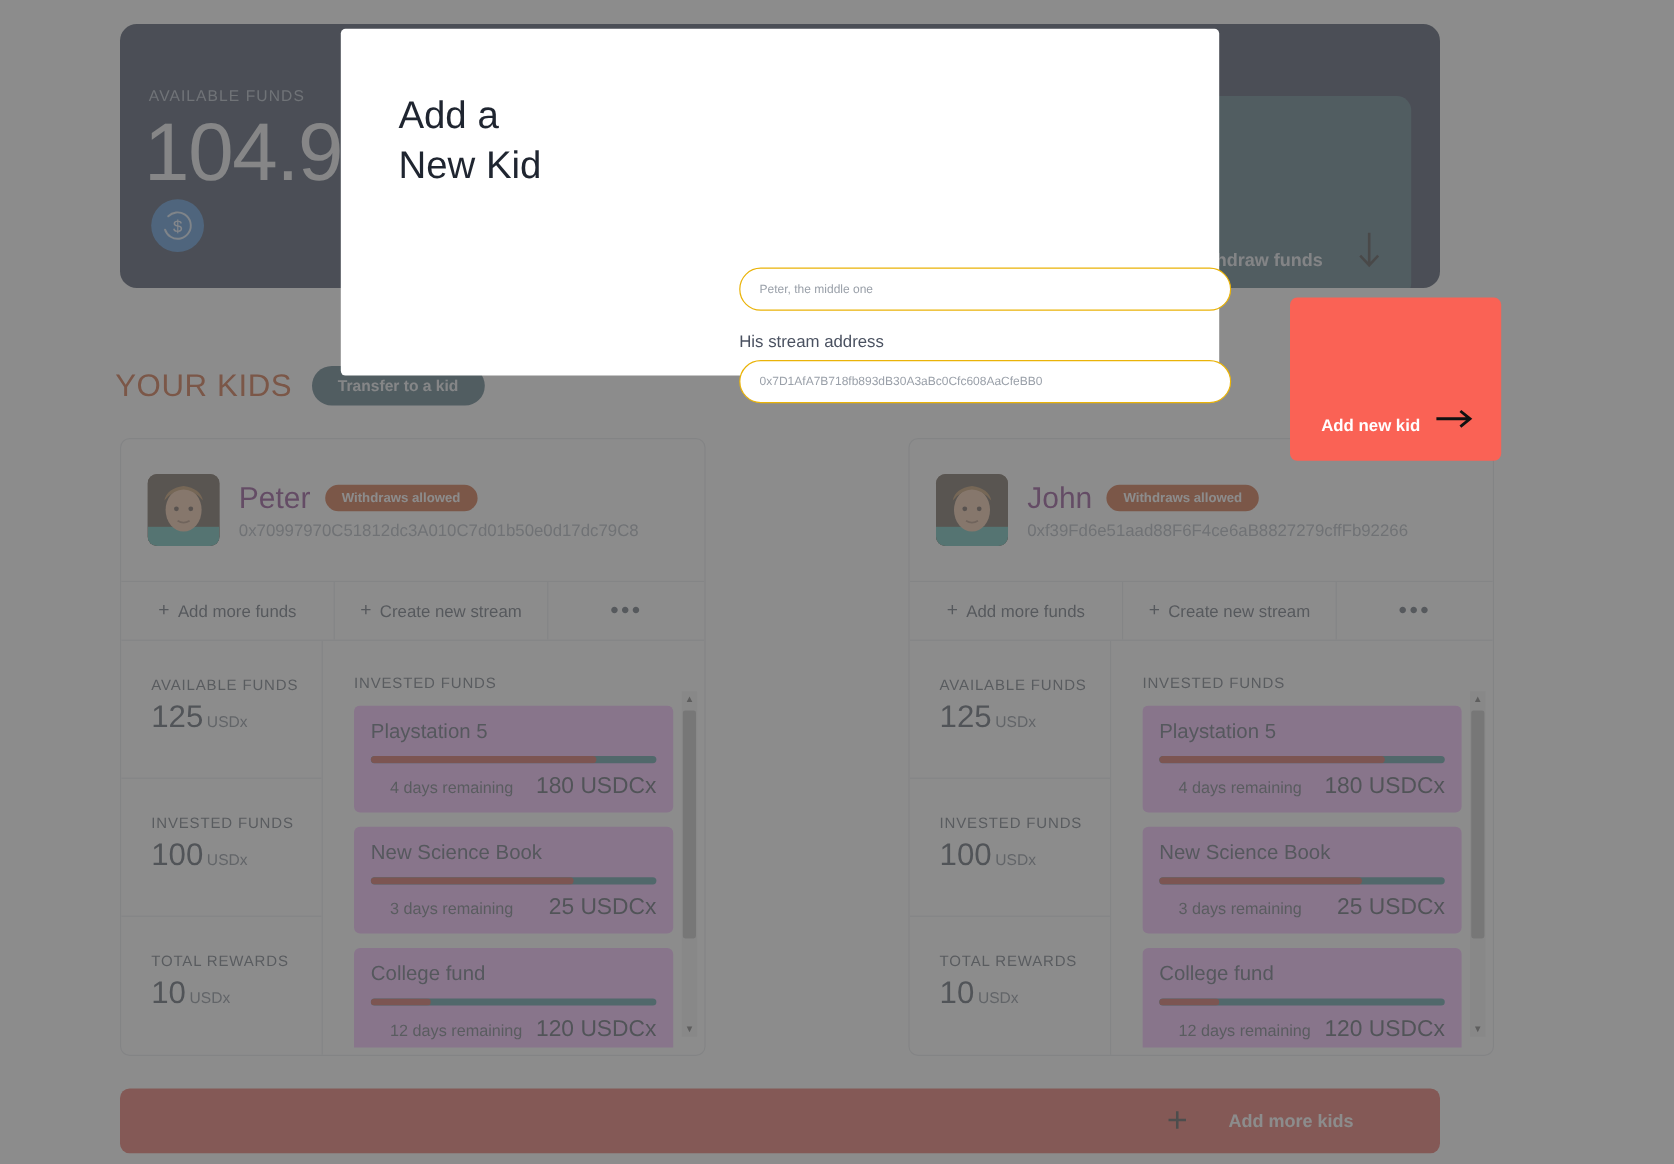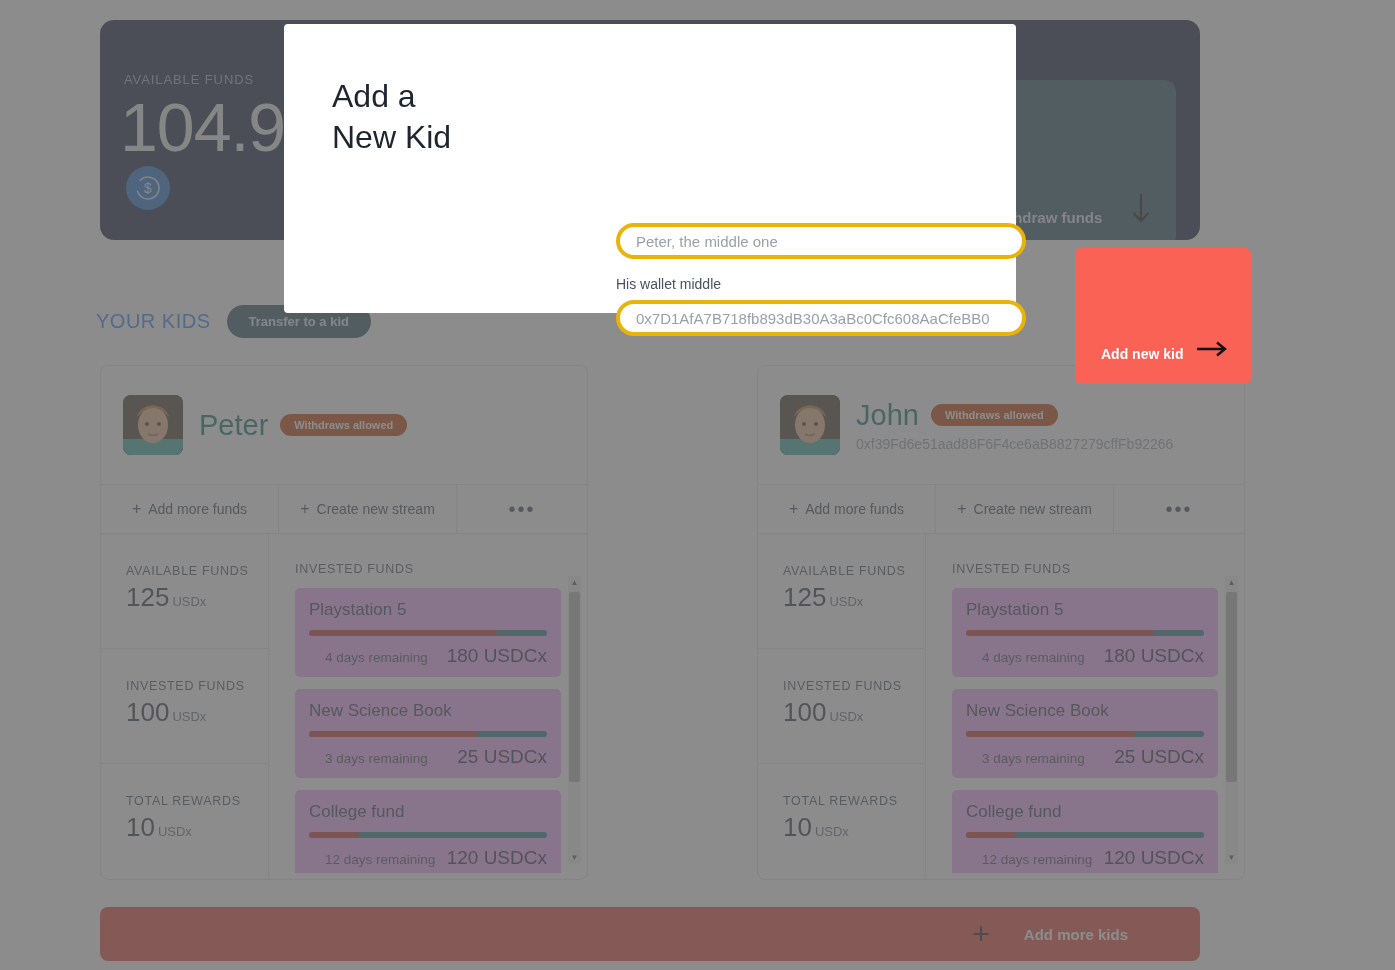--- a/index.html
+++ b/index.html
@@ -63,21 +63,21 @@
     font-size: 15px; font-weight: 700; color: #dfe3e8;
   }
   .withdraw-arrow { display: flex; align-items: center; }
 
   
   .kids-head {
     position: absolute; left: 96px; top: 305px;
     display: flex; align-items: center; gap: 16px;
   }
   .kids-title {
-    font-size: 20px; color: #3b82f6; letter-spacing: 0.5px;
+    font-size: 26px; color: #c2410c; letter-spacing: 0.5px;
   }
   .transfer-pill {
     background: #2d5666; color: #e4e9ee;
     border: none; border-radius: 999px;
     padding: 9px 22px; font-size: 13px; font-weight: 700;
     cursor: pointer; white-space: nowrap;
   }
 
   
   .kid-card {
@@ -95,21 +95,21 @@
     height: 118px; display: flex; align-items: center;
     padding: 0 22px; gap: 16px;
   }
   .avatar {
     width: 60px; height: 60px; border-radius: 8px;
     flex: 0 0 60px; overflow: hidden;
     background: linear-gradient(#5e4a37, #3b3026);
   }
   .kid-meta { flex: 1; min-width: 0; }
   .kid-name-row { display: flex; align-items: center; gap: 12px; }
-  .kid-name { font-size: 29px; color: #0f766e; }
+  .kid-name { font-size: 25px; color: #701a75; }
   .allowed-pill {
     background: #c2410c; color: #ffffff;
     border-radius: 999px; padding: 5px 14px;
     font-size: 11px; font-weight: 700; white-space: nowrap;
   }
   .kid-addr {
     margin-top: 4px; font-size: 14px; color: #9aa2ad;
     white-space: nowrap; overflow: hidden;
   }
 
@@ -209,22 +209,22 @@
   }
   .modal-form {
     position: absolute; left: 332px; top: 199px;
     width: 412px;
   }
   .field-label {
     font-size: 14px; color: #4a5160; margin-bottom: 8px;
   }
   .field-input {
     width: 410px; height: 36px;
-    border: 4px solid #eab308; border-radius: 18px;
-    padding: 0 16px; font-size: 15px; color: #9aa0a9;
+    border: 1px solid #eab308; border-radius: 18px;
+    padding: 0 16px; font-size: 10px; color: #9aa0a9;
     font-family: "Liberation Sans", sans-serif;
     background: #ffffff; outline: none;
   }
   .field-input::placeholder { color: #9aa0a9; }
   .field-gap { height: 17px; }
 
   .add-kid-btn {
     position: absolute; left: 791px; top: 224px;
     width: 176px; height: 136px;
     background: #fa6255; border: none; border-radius: 6px;
@@ -276,20 +276,21 @@
             <circle cx="24" cy="29" r="2" fill="#4a3528"></circle>
             <circle cx="36" cy="29" r="2" fill="#4a3528"></circle>
             <path d="M25 39 Q30 42 35 39" fill="none" stroke="#9c6f52" stroke-width="1.5"></path>
           </svg>
         </div>
         <div class="kid-meta">
           <div class="kid-name-row">
             <span class="kid-name">Peter</span>
             <span class="allowed-pill">Withdraws allowed</span>
           </div>
+          <div class="kid-addr">0x70997970C51812dc3A010C7d01b50e0d17dc79C8</div>
         </div>
       </div>
 
       <div class="kid-actions">
         <button class="kid-action">
           <span class="plus-glyph">+</span>
           <span>Add more funds</span>
         </button>
         <button class="kid-action">
           <span class="plus-glyph">+</span>
@@ -458,21 +459,21 @@
 
 <div id="overlay"></div>
 
 <div id="modal">
   <div class="modal-title">Add a
 New Kid</div>
 
   <div class="modal-form">
     <input class="field-input" type="text" placeholder="Peter, the middle one" style="">
     <div class="field-gap"></div>
-    <div class="field-label">His wallet middle</div>
+    <div class="field-label">His stream address</div>
     <input class="field-input" type="text" placeholder="0x7D1AfA7B718fb893dB30A3aBc0Cfc608AaCfeBB0" style="">
   </div>
 
   <button class="add-kid-btn">
     <span class="add-kid-label">Add new kid</span>
     <span>
       <svg width="34" height="20" viewBox="0 0 34 20" aria-hidden="true">
         <path d="M2 10 H29 M22 3.5 L30 10 L22 16.5" fill="none" stroke="#111111" stroke-width="2.4"></path>
       </svg>
     </span>

